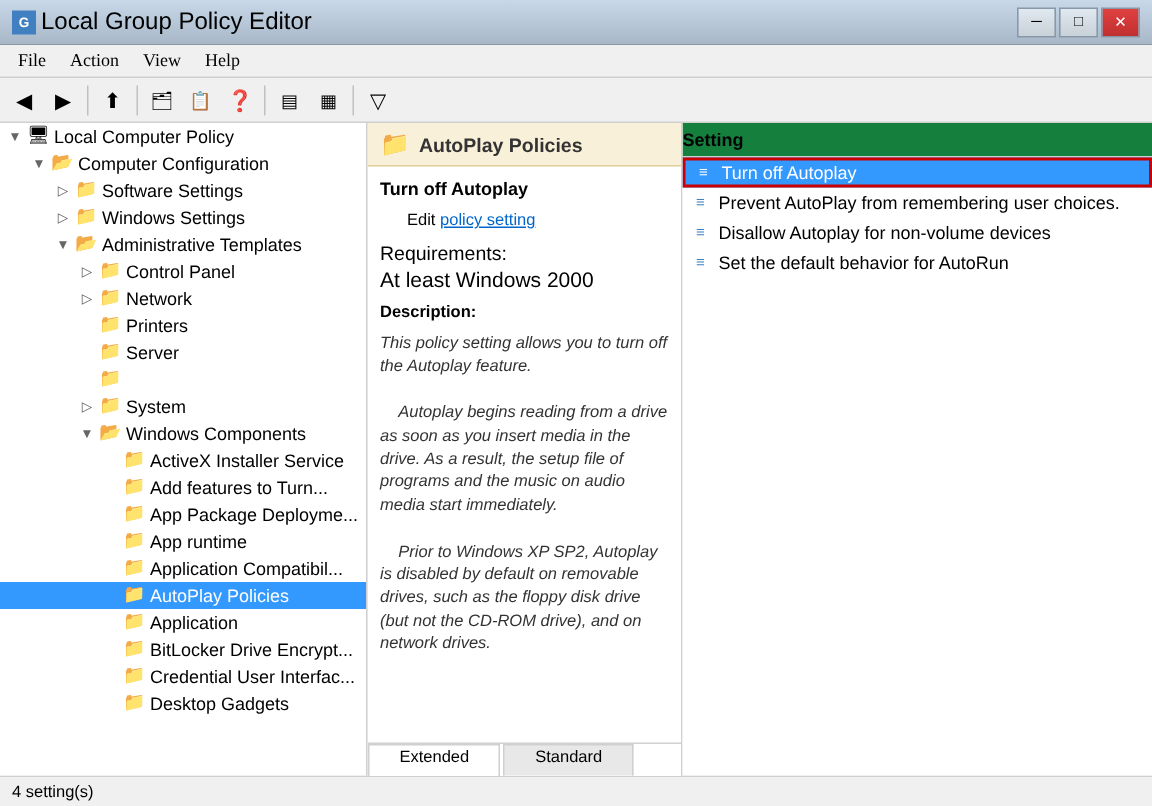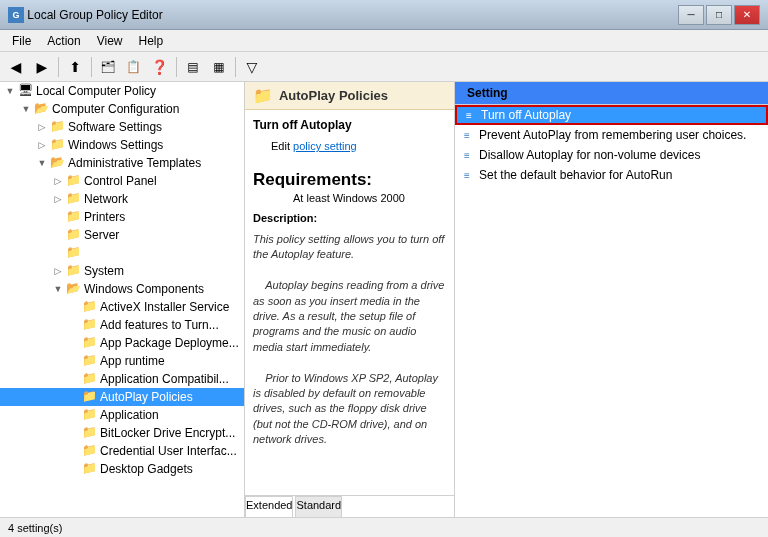--- a/index.html
+++ b/index.html
@@ -30,20 +30,21 @@
       height: 22px;
       display: flex;
       align-items: center;
       padding: 0 4px;
       border-bottom: 1px solid #d0d0d0;
     }
     .menu-item {
       padding: 2px 8px;
       cursor: pointer;
       font-size: 12px;
+      font-family: Liberation Serif, serif;
     }
 
     
     .toolbar {
       background: #f0f0f0;
       height: 30px;
       display: flex;
       align-items: center;
       padding: 0 4px;
       border-bottom: 1px solid #d0d0d0;
@@ -115,53 +116,53 @@
       display: flex;
       align-items: center;
       gap: 6px;
     }
     .middle-header-icon { color: #e8c060; font-size: 16px; }
     .middle-header-title { font-size: 13px; font-weight: bold; color: #333; }
 
     .middle-content { padding: 8px; flex: 1; }
     .policy-name { font-weight: bold; font-size: 12px; margin-bottom: 8px; }
     .policy-link { color: #0066cc; text-decoration: underline; cursor: pointer; }
-    .requirements-label { font-weight: bold; font-size: 17px; margin-top: 18px; margin-bottom: 2px; }
-    .requirements-value { font-size: 11px; margin-bottom: 8px; margin-left: 40px; }
+    .requirements-label { font-weight: normal; font-size: 13px; margin-top: 8px; margin-bottom: 2px; }
+    .requirements-value { font-size: 14px; margin-bottom: 8px; }
     .description-label { font-weight: bold; font-size: 11px; margin-bottom: 8px; }
     .description-text { font-size: 11px; line-height: 1.4; color: #333; font-style: italic; }
 
     .middle-tabs {
       display: flex;
       border-top: 1px solid #d0d0d0;
       height: 22px;
     }
     .middle-tab {
-      padding: 2px 0;
+      padding: 2px 20px;
       border: 1px solid #d0d0d0;
       border-bottom: none;
       cursor: pointer;
       font-size: 11px;
       background: #e8e8e8;
       margin-right: 2px;
     }
     .middle-tab.active { background: white; border-bottom: 1px solid white; margin-bottom: -1px; }
 
     
     .right-panel {
       flex: 1;
       background: white;
       overflow-y: auto;
     }
     .right-header {
-      padding: 4px 12px;
+      padding: 4px 0;
       font-weight: bold;
       font-size: 12px;
       border-bottom: 1px solid #d0d0d0;
-      background: #3b82f6;
+      background: #15803d;
     }
     .right-item {
       display: flex;
       align-items: center;
       height: 20px;
       padding: 0 4px;
       cursor: pointer;
       font-size: 12px;
     }
     .right-item.selected {
@@ -198,21 +199,21 @@
 
     .tree-panel-inner { padding-bottom: 4px; }
   </style>
 </head>
 <body>
 
 <div class="title-bar">
   <div class="title-bar-left">
     <div class="gpe-icon">G</div>
     &nbsp;
-    <span style="font-size:12px;">Local Group Policy Editor</span>
+    <span style="font-size:16px;">Local Group Policy Editor</span>
   </div>
   <div class="title-bar-controls">
     <button class="title-btn">─</button>
     <button class="title-btn">□</button>
     <button class="title-btn close">✕</button>
   </div>
 </div>
 
 <div class="menu-bar">
   <span class="menu-item">File</span>

